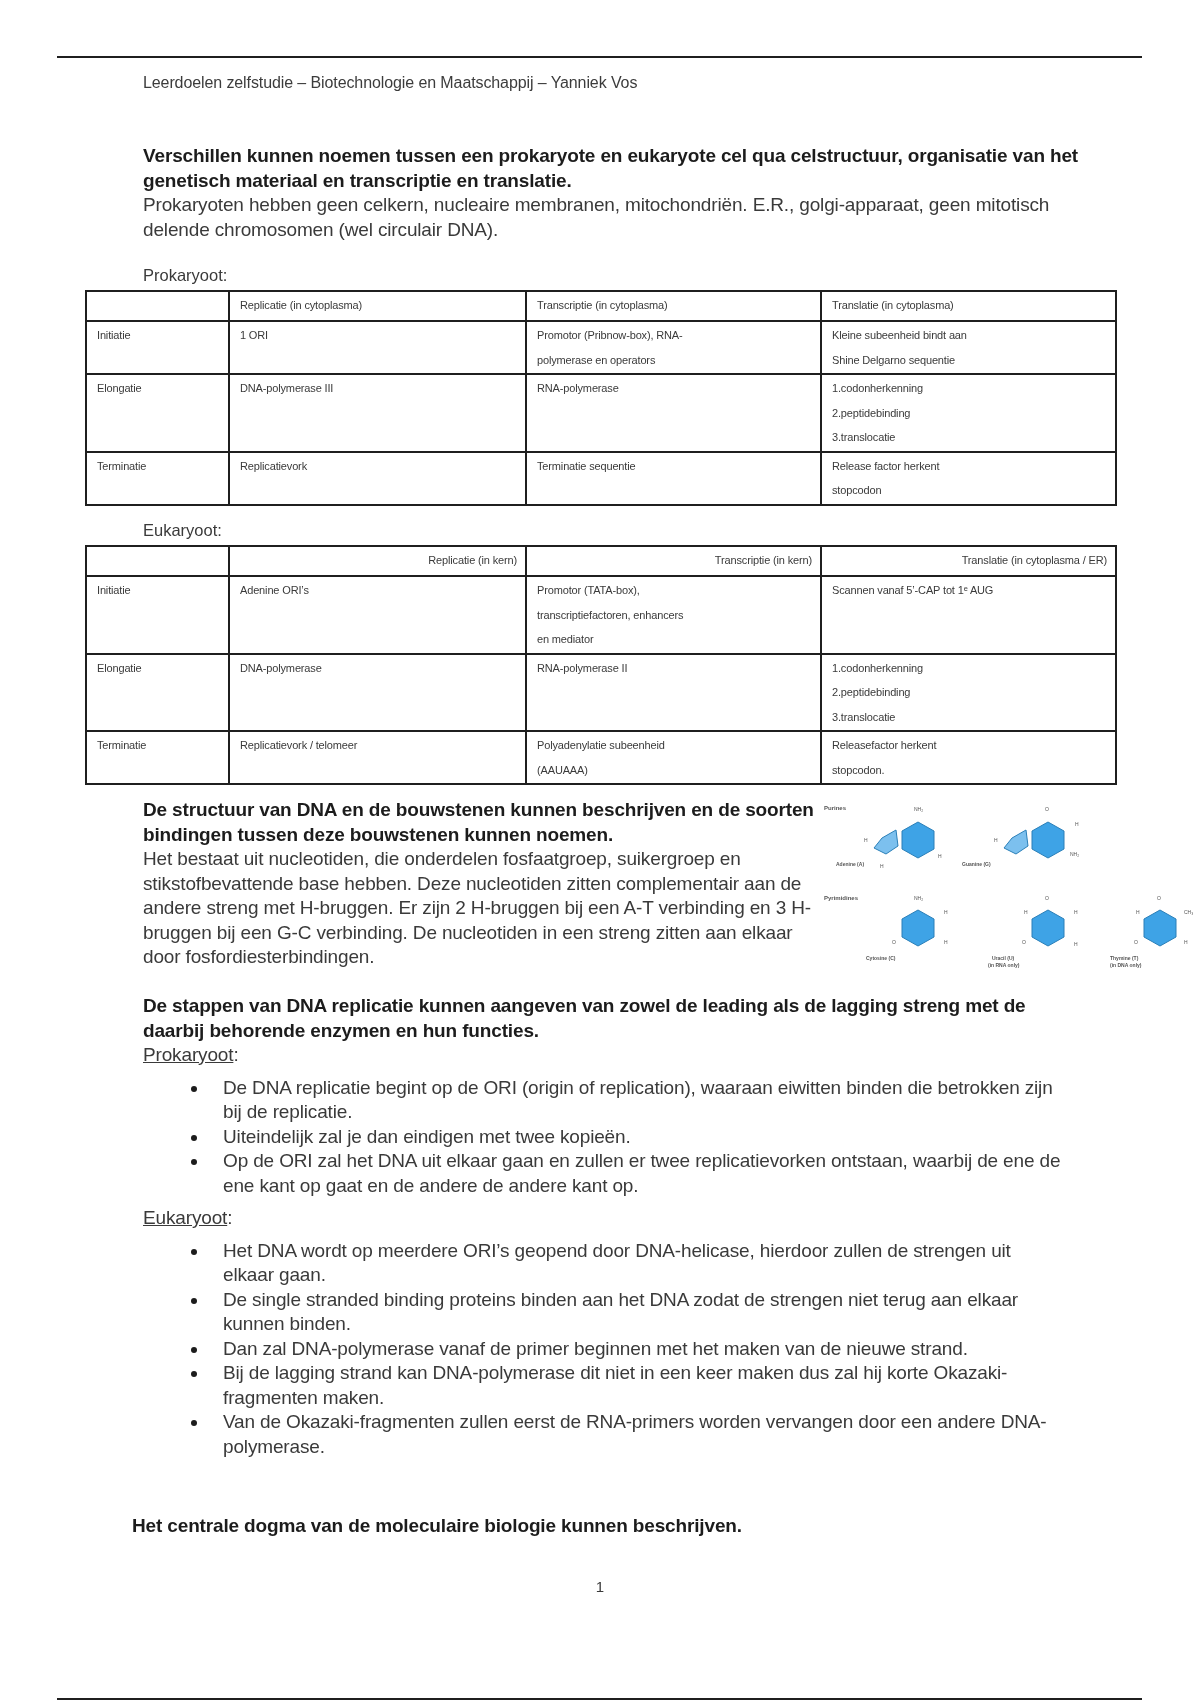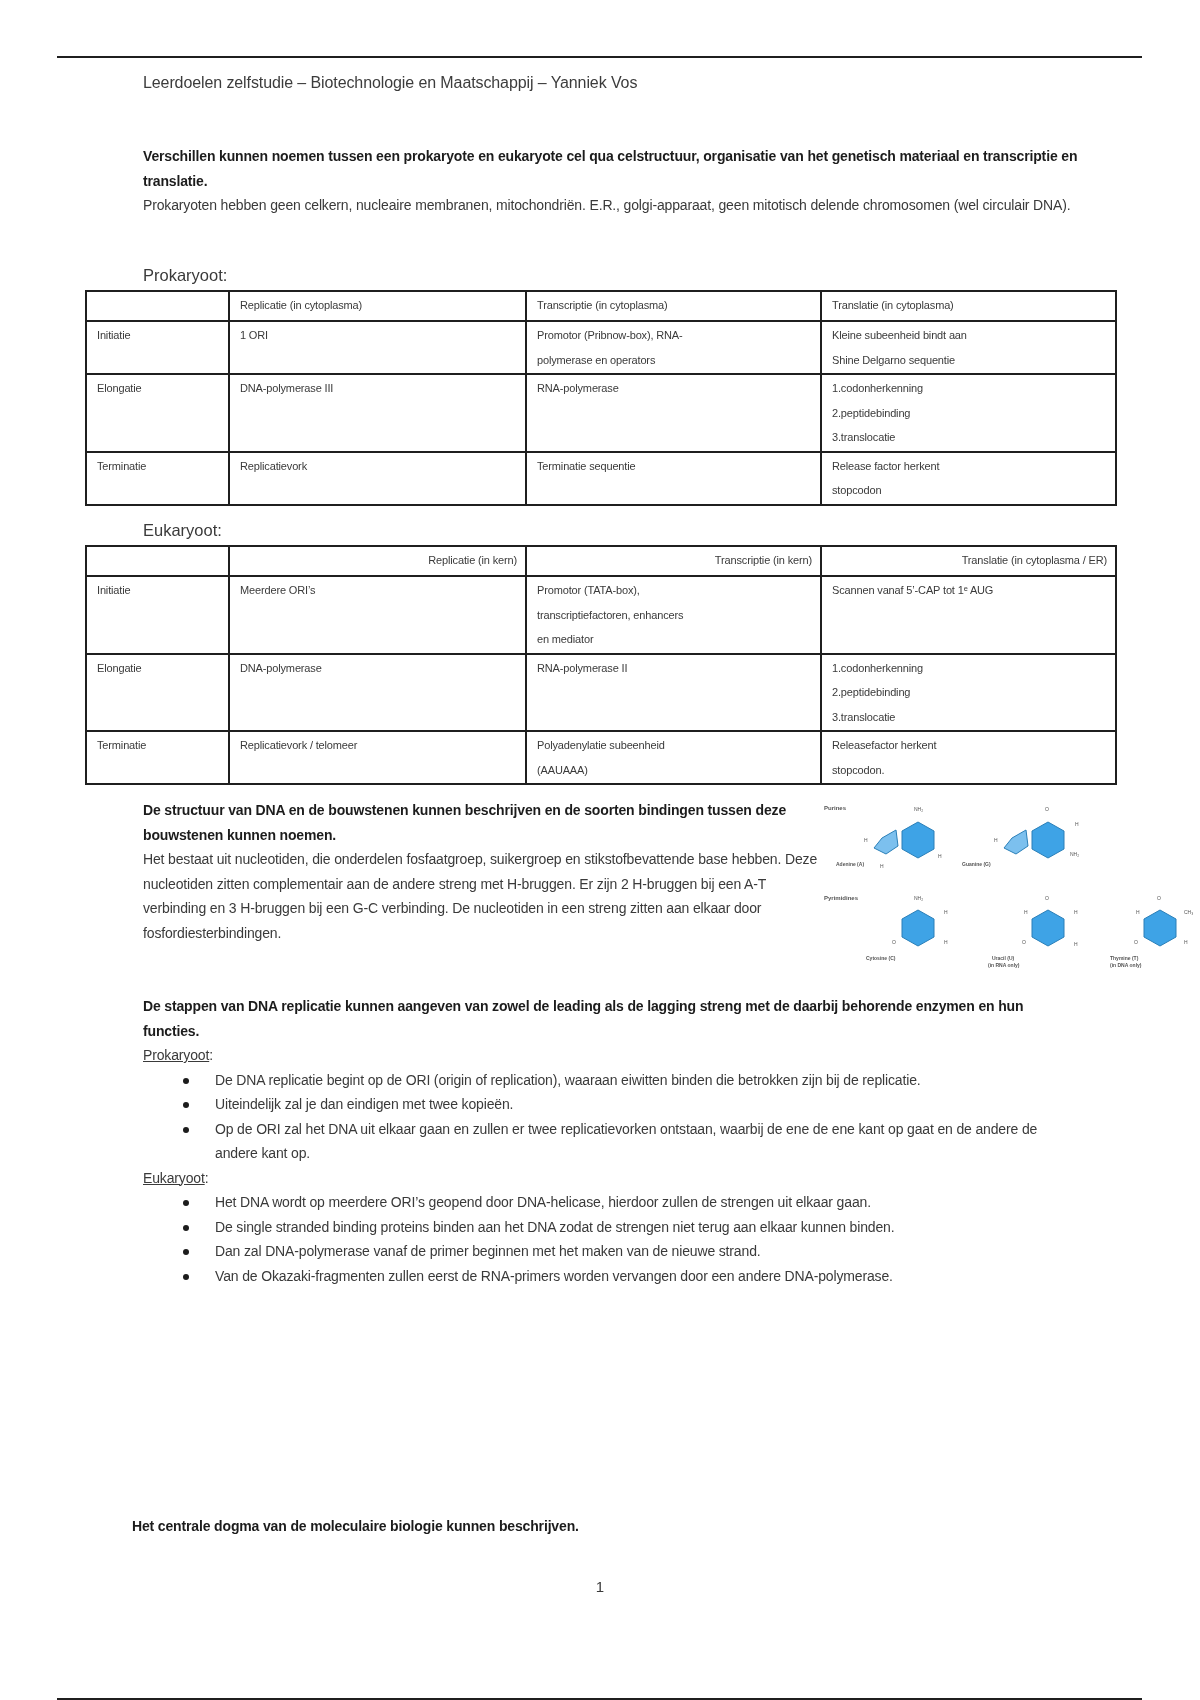--- a/index.html
+++ b/index.html
@@ -6,21 +6,21 @@
     body {
       width: 1200px; height: 1700px; position: relative; overflow: hidden;
       font-family: "Liberation Sans", "DejaVu Sans", sans-serif;
       color: #3a3a3a;
     }
     .rule { position: absolute; left: 57px; width: 1085px; height: 2px; background: #1f1f1f; }
     .rule.top { top: 56px; }
     .rule.bottom { top: 1698px; }
 
     .abs { position: absolute; }
-    .text { font-size: 14px; line-height: 24.5px; letter-spacing: -0.15px; }
+    .text { font-size: 19px; line-height: 24.5px; letter-spacing: -0.15px; }
     .bold { font-weight: bold; color: #1c1c1c; }
 
     .header { left: 143px; top: 74px; font-size: 16px; color: #3c3c3c; letter-spacing: -0.1px; }
 
     .section1 { left: 143px; top: 144px; width: 940px; }
     .caption { font-size: 16.5px; color: #3a3a3a; }
 
     table.grid {
       position: absolute; left: 85px; width: 1030px;
       border-collapse: collapse; table-layout: fixed;
@@ -34,21 +34,21 @@
     table.grid col.c1 { width: 297px; }
     table.grid col.c2 { width: 295px; }
     table.grid col.c3 { width: 295px; }
 
     .section2 { left: 143px; top: 798px; width: 680px; }
 
     .bases-figure { position: absolute; left: 820px; top: 796px; width: 380px; height: 182px; }
 
     .section3 { left: 143px; top: 994px; width: 930px; }
     .sublabel { text-decoration: underline; }
-    ul.bullets { list-style: none; margin: 0; padding: 0; }
+    ul.bullets { list-style: none; margin: 8px; padding: 0; }
     ul.bullets li { position: relative; padding-left: 72px; }
     ul.bullets li .dot {
       position: absolute; left: 40px; top: 10px; width: 6px; height: 6px;
       background: #1c1c1c; border-radius: 50%;
     }
 
     .final-heading { left: 132px; top: 1514px; }
     .page-number { left: 0; width: 1200px; top: 1578px; text-align: center; font-size: 15px; color: #3a3a3a; }
   </style>
 </head>
@@ -116,21 +116,21 @@
     </colgroup>
   <tbody>
       <tr style="height:30px;text-align:right;">
     <td></td>
     <td>Replicatie (in kern)</td>
     <td>Transcriptie (in kern)</td>
     <td>Translatie (in cytoplasma / ER)</td>
   </tr>
   <tr>
     <td>Initiatie</td>
-    <td>Meerdere ORI’s</td>
+    <td>Adenine ORI’s</td>
     <td>Promotor (TATA-box),
 transcriptiefactoren, enhancers
 en mediator</td>
     <td>Scannen vanaf 5’-CAP tot 1ᵉ AUG</td>
   </tr>
   <tr>
     <td>Elongatie</td>
     <td>DNA-polymerase</td>
     <td>RNA-polymerase II</td>
     <td>1.codonherkenning
@@ -208,20 +208,21 @@
   <ul class="bullets">
     <li><span class="dot"></span><span>De DNA replicatie begint op de ORI (origin of replication), waaraan eiwitten binden die betrokken zijn bij de replicatie.</span></li>
     <li><span class="dot"></span><span>Uiteindelijk zal je dan eindigen met twee kopieën.</span></li>
     <li><span class="dot"></span><span>Op de ORI zal het DNA uit elkaar gaan en zullen er twee replicatievorken ontstaan, waarbij de ene de ene kant op gaat en de andere de andere kant op.</span></li>
   </ul>
   <div><span class="sublabel">Eukaryoot</span><span>:</span></div>
   <ul class="bullets">
     <li><span class="dot"></span><span>Het DNA wordt op meerdere ORI’s geopend door DNA-helicase, hierdoor zullen de strengen uit elkaar gaan.</span></li>
     <li><span class="dot"></span><span>De single stranded binding proteins binden aan het DNA zodat de strengen niet terug aan elkaar kunnen binden.</span></li>
     <li><span class="dot"></span><span>Dan zal DNA-polymerase vanaf de primer beginnen met het maken van de nieuwe strand.</span></li>
+    <li><span class="dot"></span><span>Bij de lagging strand kan DNA-polymerase dit niet in een keer maken dus zal hij korte Okazaki-fragmenten maken.</span></li>
     <li><span class="dot"></span><span>Van de Okazaki-fragmenten zullen eerst de RNA-primers worden vervangen door een andere DNA-polymerase.</span></li>
   </ul>
 </div>
 
 <div class="abs final-heading text bold">Het centrale dogma van de moleculaire biologie kunnen beschrijven.</div>
 
 <div class="abs page-number">1</div>
 
 <div class="rule bottom"></div>
 

